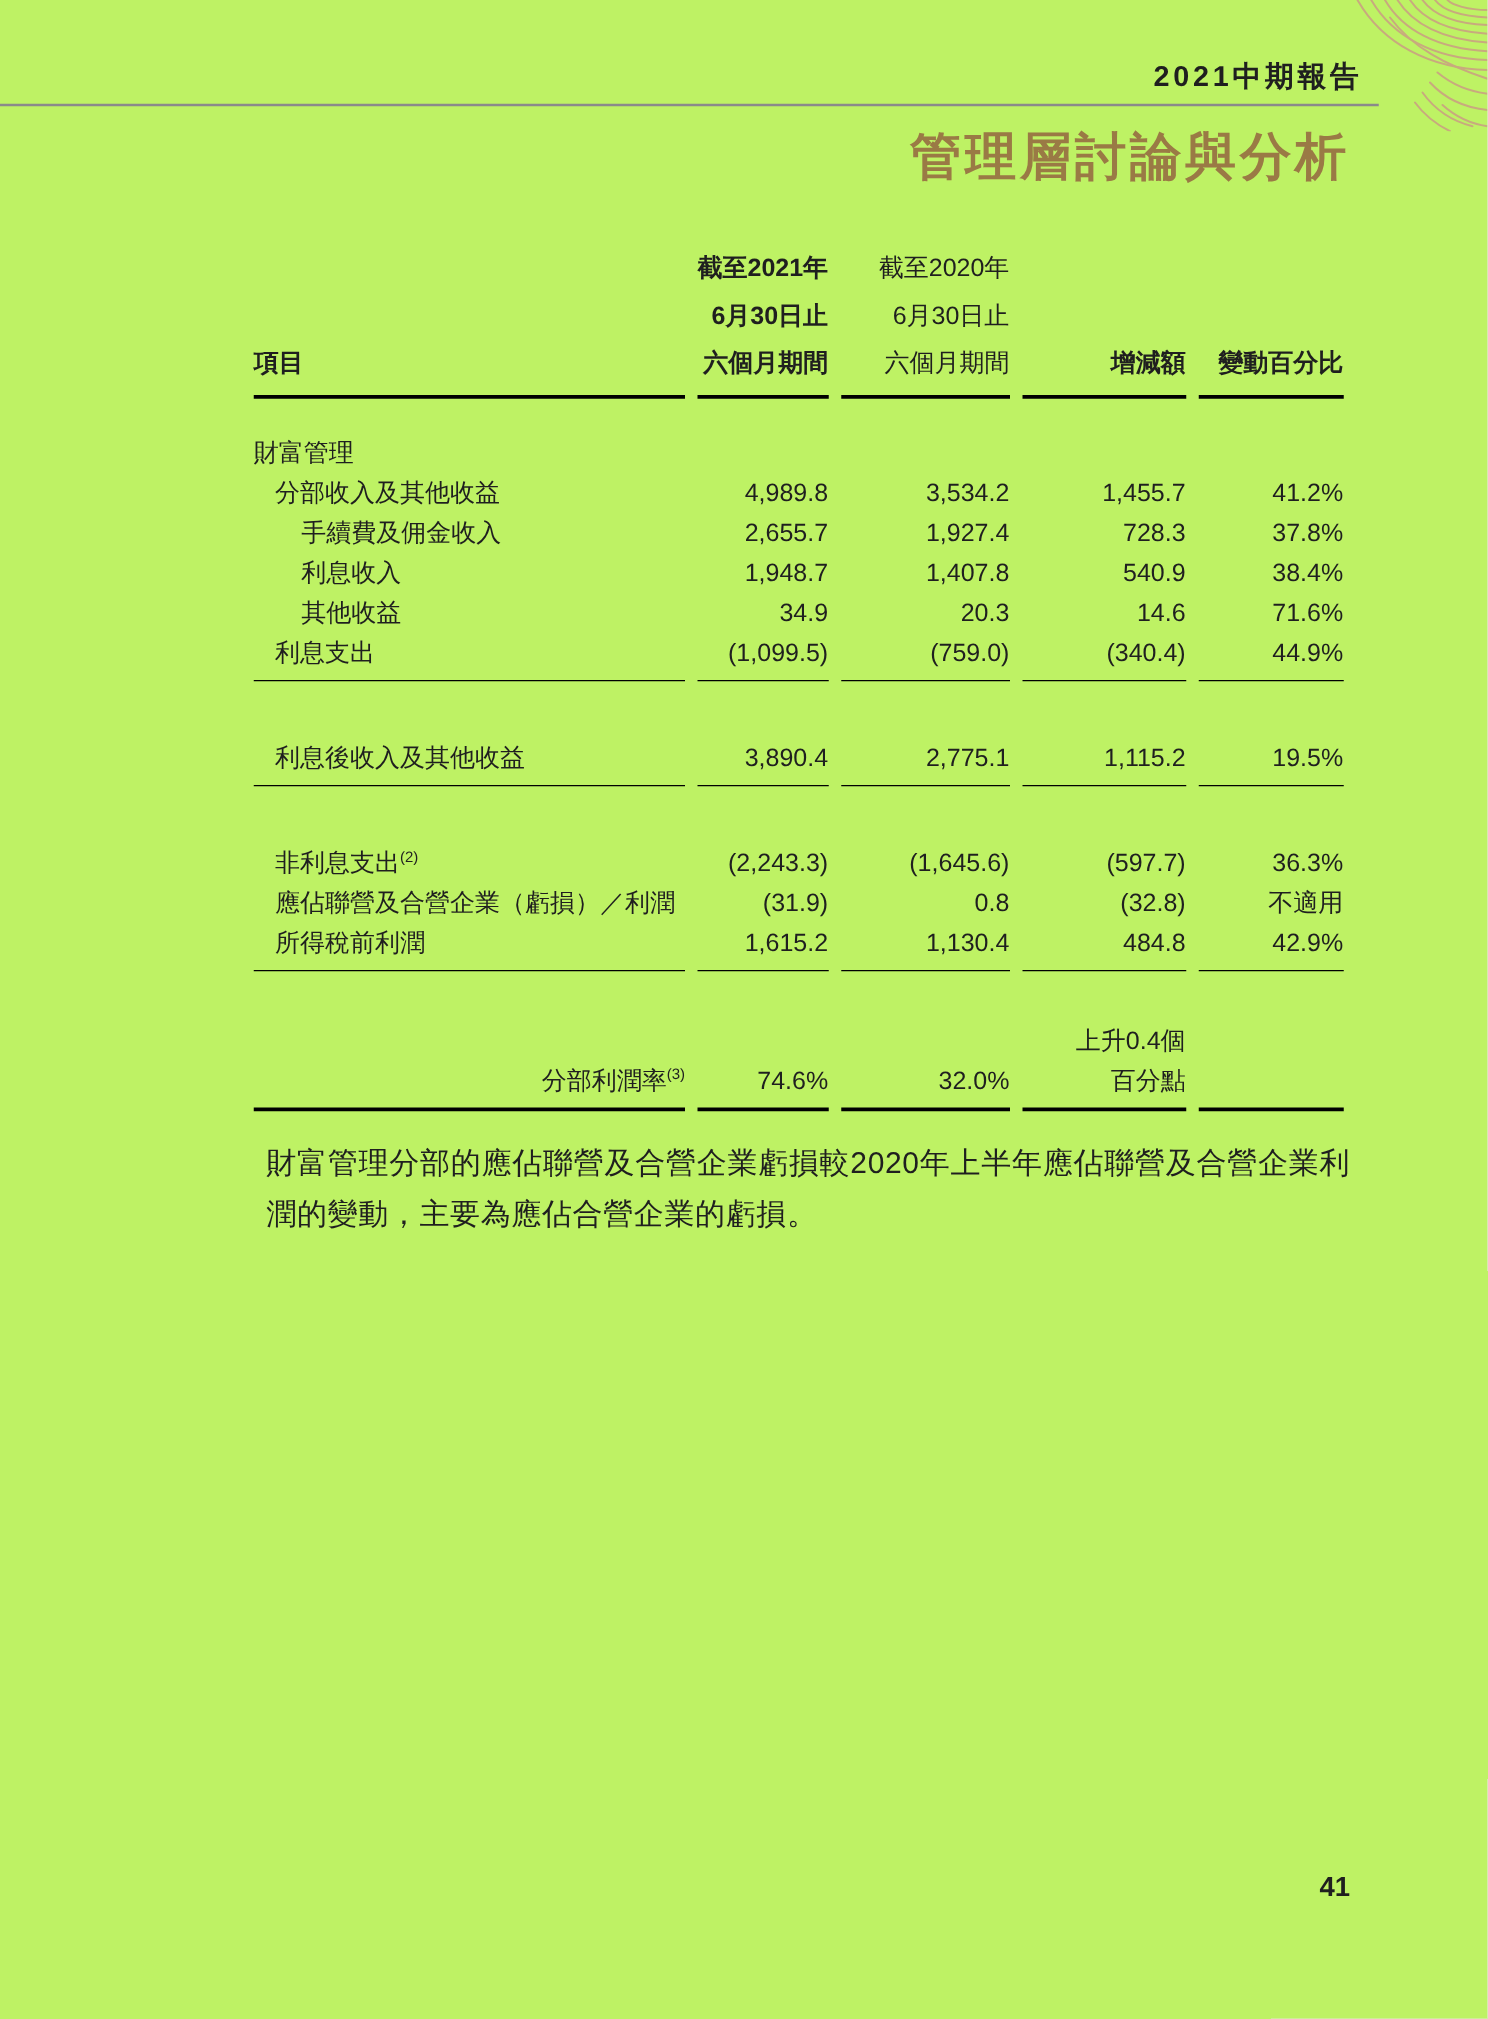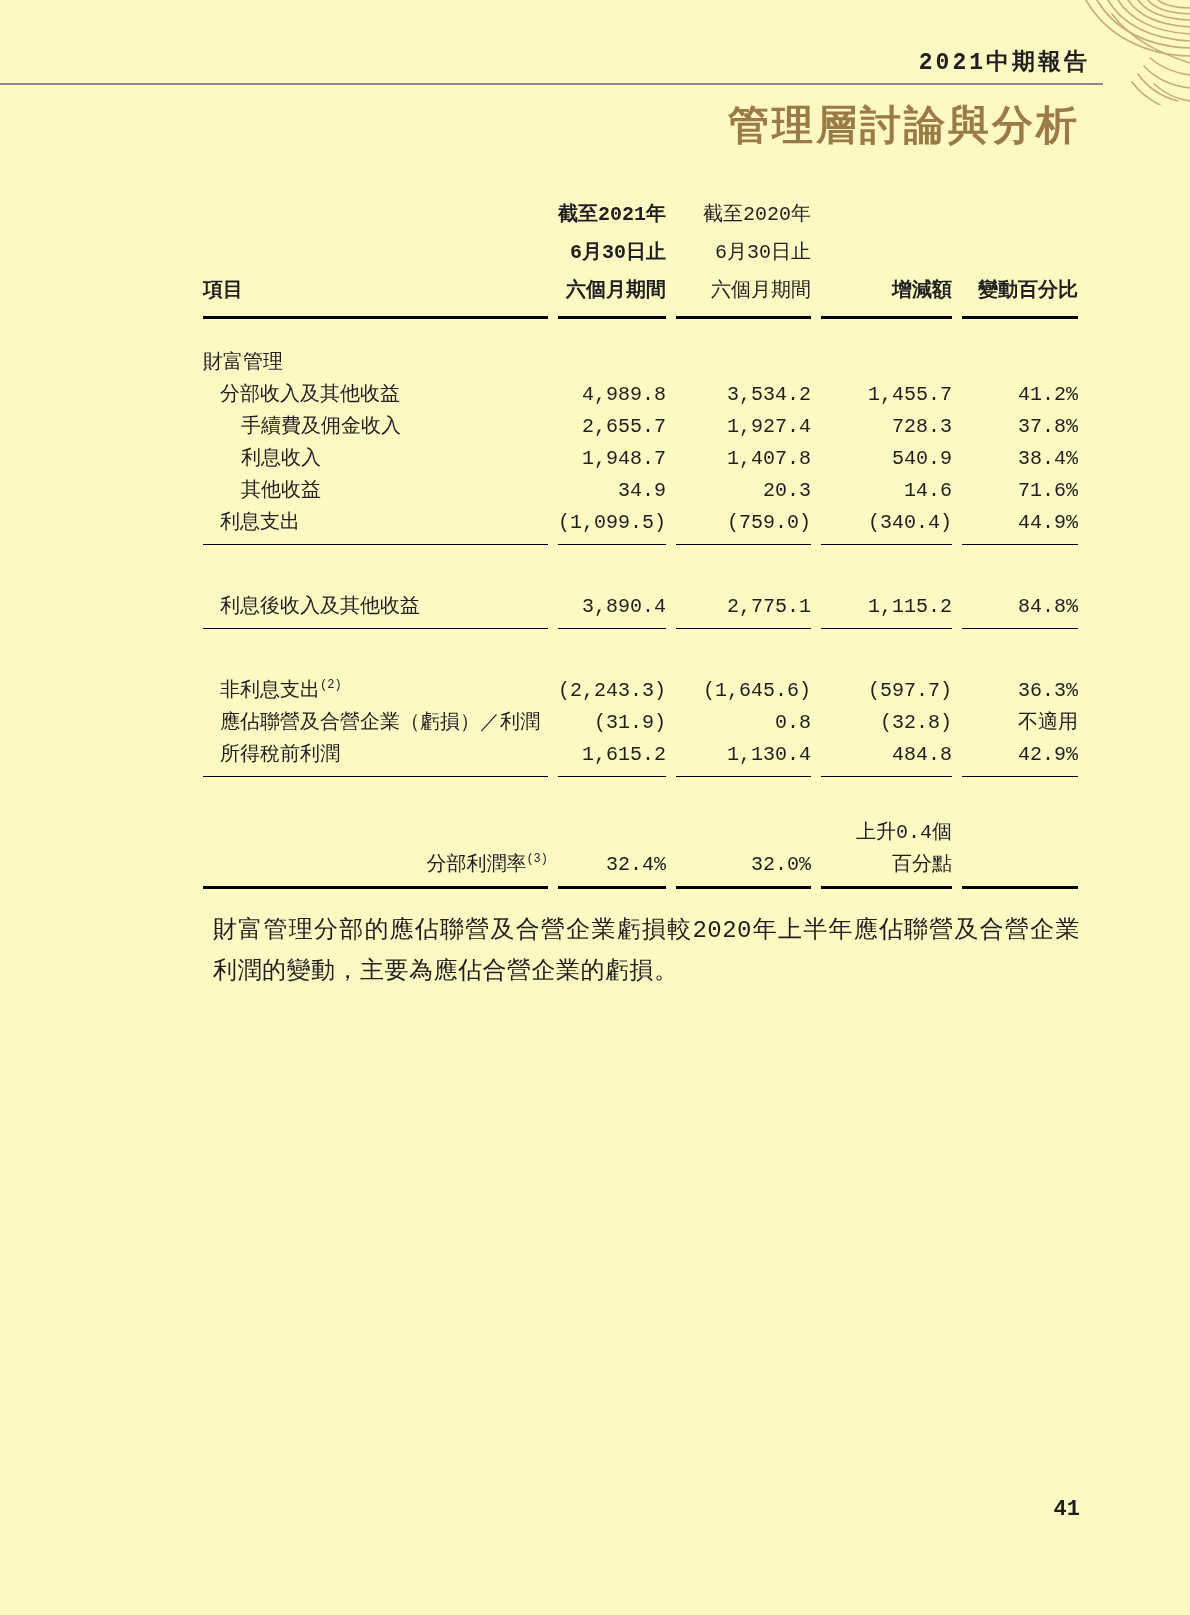--- a/index.html
+++ b/index.html
@@ -1,21 +1,21 @@
 <!DOCTYPE html>
 <html><head>
 <meta charset="utf-8">
 <style>
   html,body{margin:0;padding:0;background:#e8e8e8;}
   .page{
     position:relative;
     width:1190px;height:1615px;
     margin:0 auto;
-    background:#fef9c3;
-    font-family:Liberation Mono, monospace;
+    background:#bef264;
+    font-family:Liberation Sans, sans-serif;
     color:#1f1f1f;
     overflow:hidden;
   }
   
   .wave{position:absolute;top:0;right:0;width:140px;height:105px;}
   .report-label{
     position:absolute;top:46px;right:100px;
     font-size:23px;font-weight:700;letter-spacing:3px;
     white-space:nowrap;
   }
@@ -170,21 +170,21 @@
           <td class="num">44.9%</td>
         </tr>
         <tr class="spacer">
           <td colspan="5" style="height: 46px;"></td>
         </tr>
         <tr class="r rule-thin">
           <td class="lbl w700" style="padding-left: 17px;">利息後收入及其他收益</td>
           <td class="num w700">3,890.4</td>
           <td class="num">2,775.1</td>
           <td class="num">1,115.2</td>
-          <td class="num">84.8%</td>
+          <td class="num">19.5%</td>
         </tr>
         <tr class="spacer">
           <td colspan="5" style="height: 46px;"></td>
         </tr>
         <tr class="r">
           <td class="lbl" style="padding-left: 17px;">非利息支出<span class="sup">(2)</span></td>
           <td class="num w700">(2,243.3)</td>
           <td class="num">(1,645.6)</td>
           <td class="num">(597.7)</td>
           <td class="num">36.3%</td>
@@ -208,21 +208,21 @@
         </tr>
         <tr class="r">
           <td class="lbl" style="padding-left: 17px;"></td>
           <td class="num"></td>
           <td class="num"></td>
           <td class="num">上升0.4個</td>
           <td class="num"></td>
         </tr>
         <tr class="r rule-thick">
           <td class="lbl w700" style="padding-left: 17px; text-align: right;">分部利潤率<span class="sup">(3)</span></td>
-          <td class="num w700">32.4%</td>
+          <td class="num w700">74.6%</td>
           <td class="num">32.0%</td>
           <td class="num">百分點</td>
           <td class="num"></td>
         </tr>
       </tbody>
   </table>
 
   <div class="footnote">財富管理分部的應佔聯營及合營企業虧損較2020年上半年應佔聯營及合營企業利潤的變動，主要為應佔合營企業的虧損。</div>
 
   <div class="page-num">41</div>

